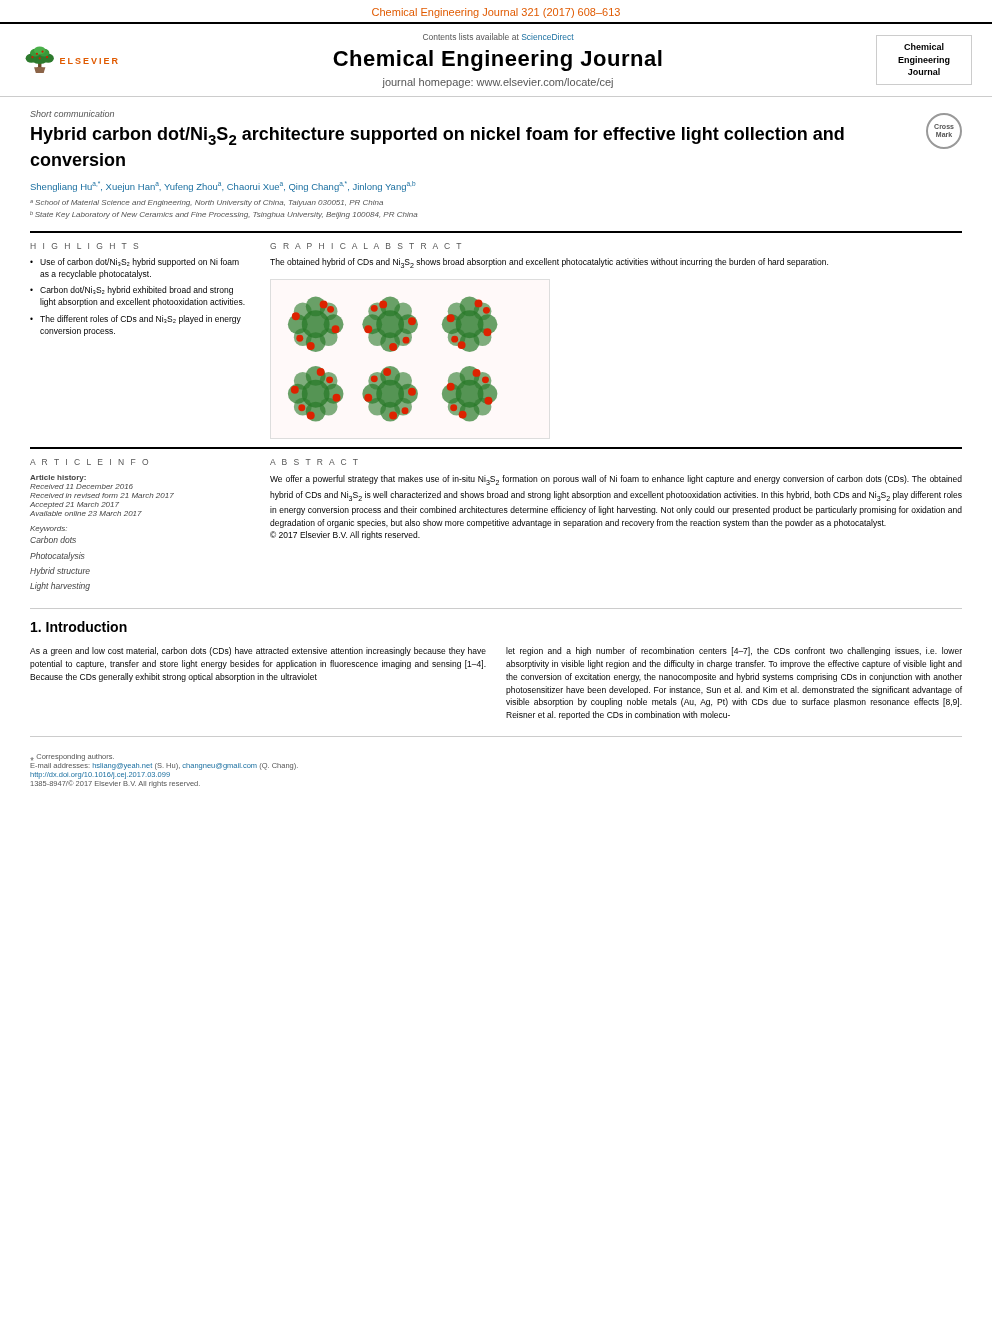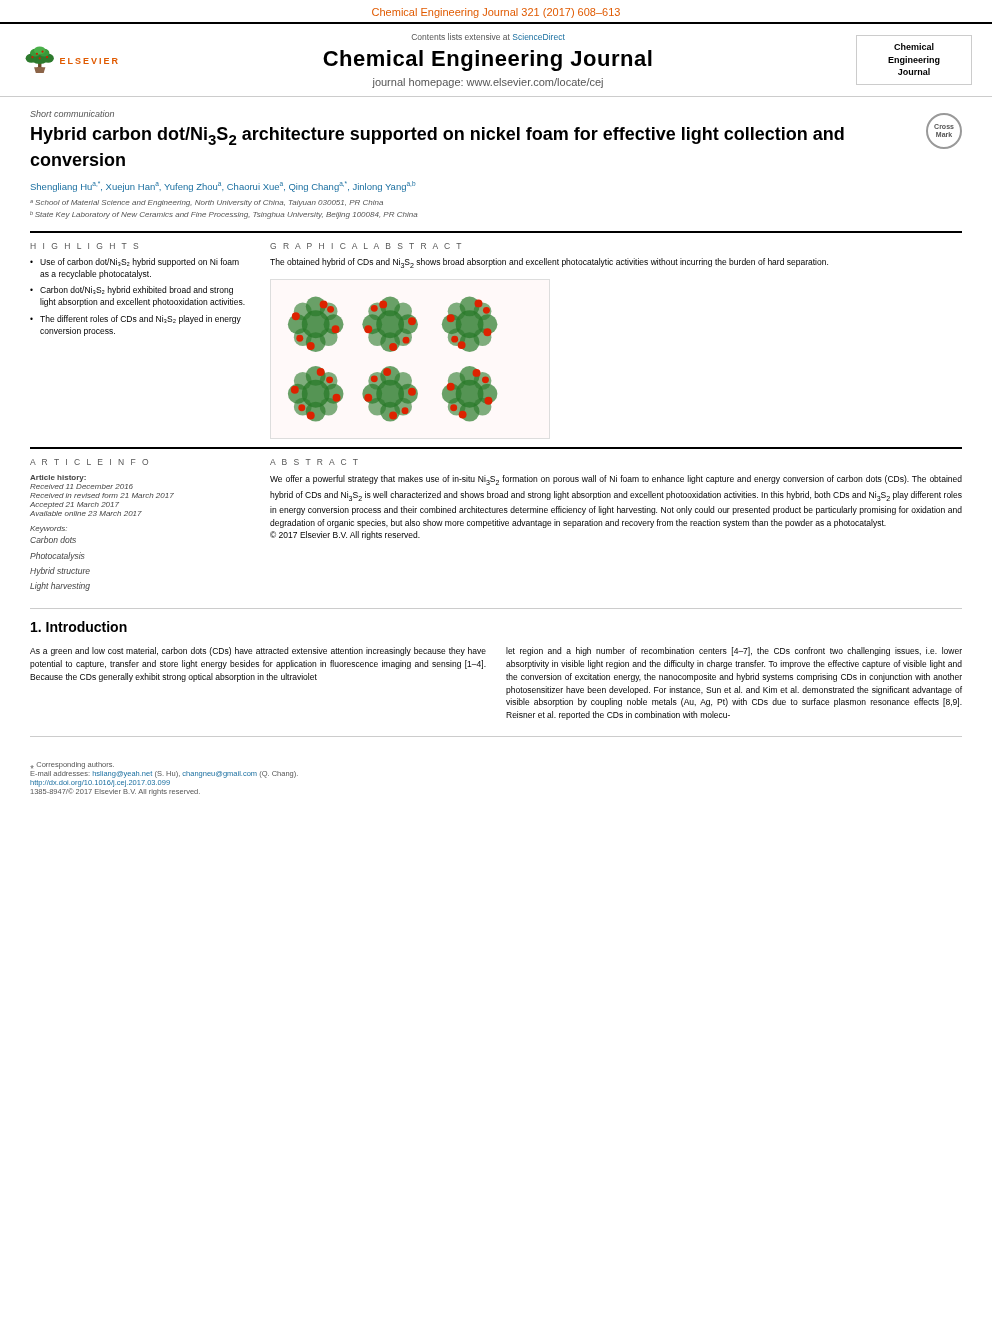--- a/index.html
+++ b/index.html
@@ -65,21 +65,21 @@
     }
     .elsevier-label {
       font-size: 9px;
       font-weight: bold;
       color: #e05a00;
       font-family: Arial, sans-serif;
       letter-spacing: 2px;
       margin-top: 2px;
     }
     .journal-logo-right {
-      width: 116px;
+      width: 96px;
       text-align: center;
       font-size: 9px;
       font-family: Arial, sans-serif;
       color: #000;
       font-weight: bold;
       border: 1px solid #ccc;
       padding: 5px 8px;
       line-height: 1.4;
     }
     .article-body {
@@ -250,21 +250,21 @@
     }
     .bottom-left {
       flex: 1;
     }
     .bottom-right {
       flex: 1;
     }
     .footnote-area {
       border-top: 1px solid #ccc;
       margin-top: 14px;
-      padding-top: 22px;
+      padding-top: 14px;
       font-size: 7.5px;
       font-family: Arial, sans-serif;
       color: #555;
     }
     .footnote-area a {
       color: #1a6fa0;
       text-decoration: none;
     }
     sup { font-size: 6.5px; vertical-align: super; }
   </style>
@@ -297,21 +297,21 @@
       <circle cx="48" cy="20" r="2" fill="#cc2200"></circle>
       <circle cx="30" cy="14" r="2" fill="#cc2200"></circle>
       <circle cx="40" cy="10" r="2" fill="#cc2200"></circle>
       <circle cx="35" cy="22" r="2" fill="#cc2200"></circle>
     </svg>
     <div class="elsevier-label">ELSEVIER</div>
   </div>
 
   <div class="header-center">
     <div class="contents-line">
-      <span>Contents lists extensive at </span>
+      <span>Contents lists available at </span>
       <a href="#">ScienceDirect</a>
     </div>
     <div class="journal-title">Chemical Engineering Journal</div>
     <div class="homepage-line">journal homepage: www.elsevier.com/locate/cej</div>
   </div>
 
   <div class="journal-logo-right">
     Chemical<br>Engineering<br>Journal
   </div>
 </div>

